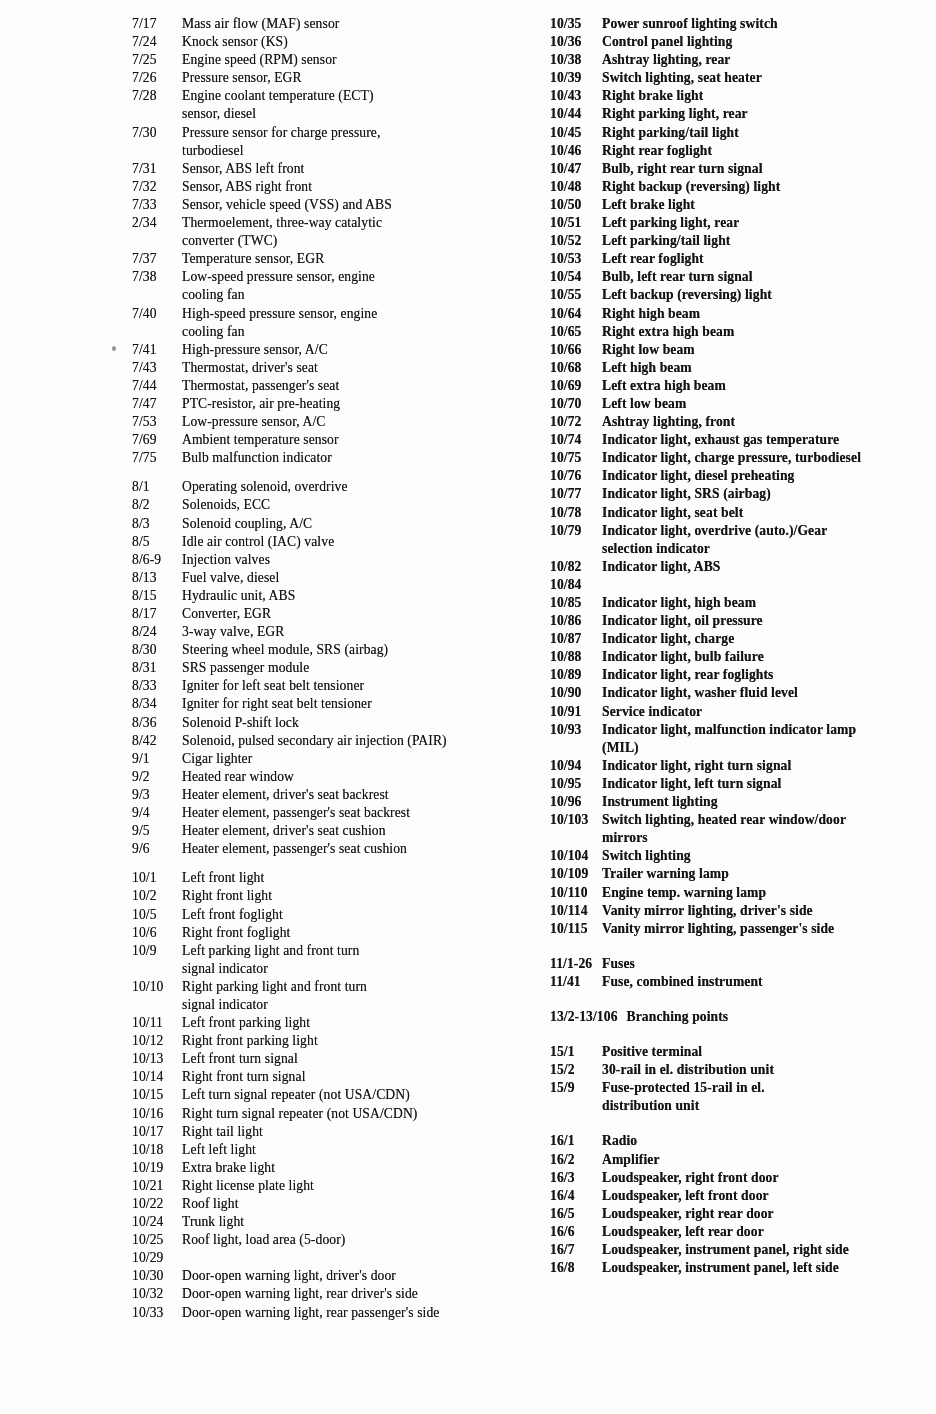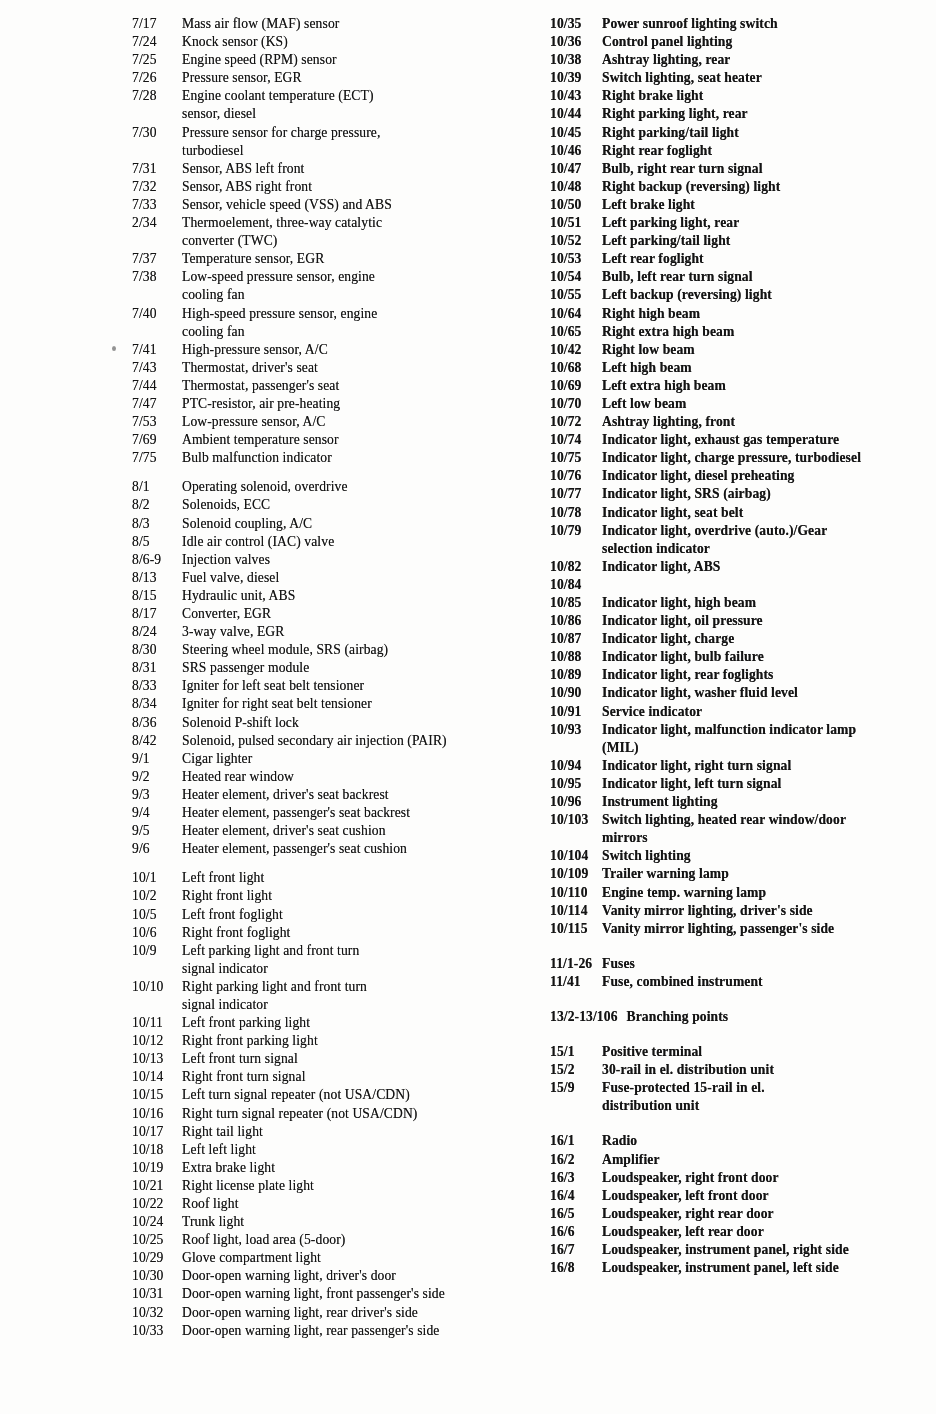--- a/index.html
+++ b/index.html
@@ -318,31 +318,26 @@
         <div class="row">
           <span class="code">10/24</span>
           <span class="desc">Trunk light</span>
         </div>
         <div class="row">
           <span class="code">10/25</span>
           <span class="desc">Roof light, load area (5-door)</span>
         </div>
         <div class="row">
           <span class="code">10/29</span>
-          <span class="desc">Glove compartment light</span>
         </div>
         <div class="row">
           <span class="code">10/30</span>
           <span class="desc">Door-open warning light, driver's door</span>
         </div>
         <div class="row">
-          <span class="code">10/31</span>
-          <span class="desc">Door-open warning light, front passenger's side</span>
-        </div>
-        <div class="row">
           <span class="code">10/32</span>
           <span class="desc">Door-open warning light, rear driver's side</span>
         </div>
         <div class="row">
           <span class="code">10/33</span>
           <span class="desc">Door-open warning light, rear passenger's side</span>
         </div>
       </div>
     </div>
   <div class="col col-right">
@@ -413,21 +408,21 @@
         </div>
         <div class="row">
           <span class="code">10/64</span>
           <span class="desc">Right high beam</span>
         </div>
         <div class="row">
           <span class="code">10/65</span>
           <span class="desc">Right extra high beam</span>
         </div>
         <div class="row">
-          <span class="code">10/42</span>
+          <span class="code">10/66</span>
           <span class="desc">Right low beam</span>
         </div>
         <div class="row">
           <span class="code">10/68</span>
           <span class="desc">Left high beam</span>
         </div>
         <div class="row">
           <span class="code">10/69</span>
           <span class="desc">Left extra high beam</span>
         </div>

